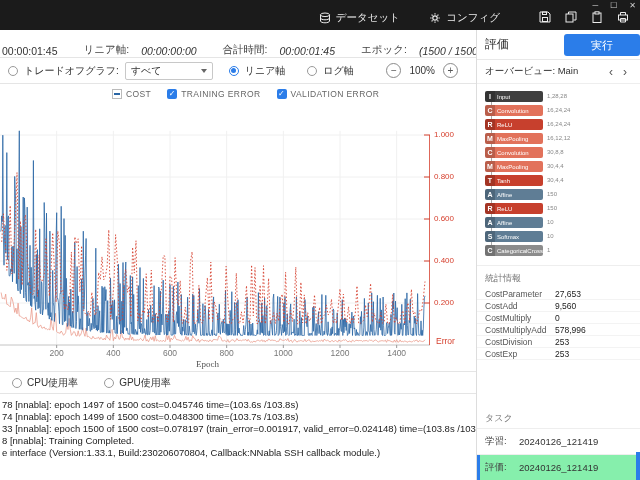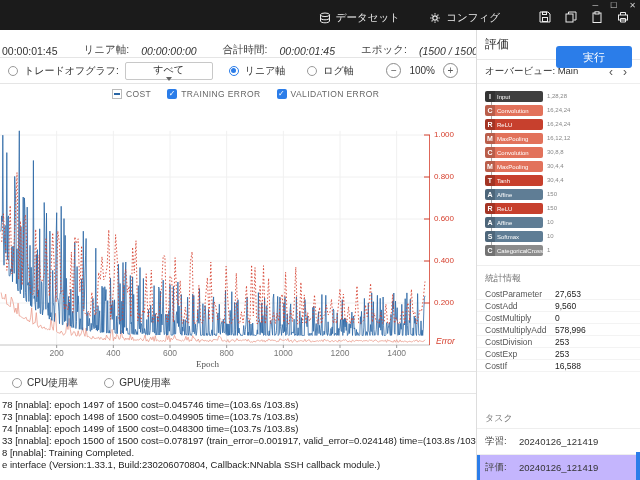--- a/index.html
+++ b/index.html
@@ -31,21 +31,21 @@
   
   .toolbar { height:26px; border-bottom:1px solid #e5e5e5; display:flex; align-items:center;
     font-size:10px; color:#333; padding-left:8px; white-space:nowrap; }
   .radio { width:10px; height:10px; border:1px solid #9a9a9a; border-radius:50%; display:inline-block;
     background:#fff; flex:0 0 auto; }
   .radio.checked { border-color:#2b7de9; }
   .radio.checked::after { content:''; display:block; width:5px; height:5px; margin:1.5px;
     border-radius:50%; background:#2b7de9; }
   .toolbar > * { margin-right:6px; }
   .select { width:88px; height:18px; border:1px solid #c8c8c8; border-radius:2px; display:flex;
-    align-items:center; padding:0 5px; justify-content:space-between; margin-right:16px;flex-direction:column; }
+    align-items:center; padding:0 5px; justify-content:space-between; margin-right:16px; }
   .caret { width:0; height:0; border-left:3.5px solid transparent; border-right:3.5px solid transparent;
     border-top:4px solid #666; }
   .zoom-group { margin-left:auto; margin-right:18px; display:flex; align-items:center; gap:8px; }
   .zoom-btn { width:15px; height:15px; border:1px solid #8a8a8a; border-radius:50%; color:#555;
     font-size:10px; line-height:13px; text-align:center; }
   .zoom-out::before { content:'−'; }
   .zoom-in::before { content:'+'; }
 
   
   .chart-wrap { position:relative; height:288px; border-bottom:1px solid #e5e5e5; }
@@ -53,34 +53,34 @@
     font-size:8.5px; color:#666; letter-spacing:.4px; }
   .legend-item { display:flex; align-items:center; gap:4px; }
   .swatch-box { width:10px; height:10px; border:1px solid #bbb; display:flex; align-items:center; justify-content:center; }
   .swatch-line { width:6px; height:2px; background:#2a66a5; }
   .checkbox { width:10px; height:10px; background:#2b7de9; border-radius:2px; color:#fff;
     font-size:8px; line-height:10px; text-align:center; }
   .checkbox::before { content:'✓'; }
   .xtick { position:absolute; width:30px; text-align:center; font-size:8.5px; color:#777; top:264px; }
   .rtick { position:absolute; left:434px; font-size:8px; color:#d6402e; }
   .xaxis-label { position:absolute; left:196px; top:275px; font-size:9px; color:#555;font-family:Liberation Serif, serif; }
-  .raxis-label { position:absolute; left:436px; top:252px; font-size:8.5px; color:#d6402e;font-style:italic; }
+  .raxis-label { position:absolute; left:436px; top:252px; font-size:8.5px; color:#d6402e; }
 
   
   .monitor-row { height:22px; border-bottom:1px solid #e5e5e5; display:flex; align-items:center;
     gap:26px; padding-left:12px; font-size:10px; color:#333; }
   .monitor-row .radio { margin-right:5px; }
   .monitor-item { display:flex; align-items:center; }
   .log { padding:5px 6px 0 2px; font-size:9.5px; line-height:12px; color:#222; white-space:nowrap; overflow:hidden; }
 
   
   .rp-head { height:30px; border-bottom:1px solid #e8e8e8; position:relative; display:flex; align-items:center; }
   .rp-title { font-size:12px; color:#222; margin-left:8px; }
-  .run-btn { position:absolute; right:8px; top:4px; width:76px; height:22px; background:#2b7de9;
-    border:none; border-radius:3px; color:#fff; font-size:11px;margin-top:12px; }
+  .run-btn { position:absolute; right:0; top:4px; width:76px; height:22px; background:#2b7de9;
+    border:none; border-radius:3px; color:#fff; font-size:11px; }
   .rp-overview { height:24px; border-bottom:1px solid #eee; display:flex; align-items:center;
     font-size:9.5px; color:#333; padding:0 8px; }
   .chev { margin-left:auto; color:#555; font-size:12px; width:14px; text-align:center; }
   .chev + .chev { margin-left:0; }
   .chev-l::before { content:'‹'; }
   .chev-r::before { content:'›'; }
   .nn-canvas { height:182px; border-bottom:1px solid #eee; position:relative; padding:7px 0 0 8px; overflow:hidden; }
   .nn-spine { position:absolute; left:14px; top:10px; width:1px; background:#aaa; }
   .nn-row { height:14px; display:flex; align-items:flex-start; position:relative; }
   .nn-block { width:58px; height:11px; border-radius:2px; display:flex; align-items:center;
@@ -90,21 +90,21 @@
   .nn-name { color:#fff; font-size:6px; white-space:nowrap; overflow:hidden; padding-left:2px; }
   .nn-shape { font-size:6px; color:#888; margin-left:4px; line-height:11px; white-space:nowrap; }
   .rp-section-title { font-size:9px; color:#777; padding:6px 8px 3px 8px; }
   .stat-row { height:12px; display:flex; font-size:8.5px; align-items:center; border-bottom:1px solid #f3f3f3; }
   .stat-name { color:#555; margin-left:8px; width:70px; }
   .stat-val { color:#222; }
   .task-title { margin-top:auto; }
   .task-row { height:26px; border-top:1px solid #eee; display:flex; align-items:center; font-size:9.5px; position:relative; }
   .task-row .t-lbl { color:#444; margin-left:8px; width:34px; }
   .task-row .t-val { color:#333; }
-  .task-row.selected { background:#c4b5fd; }
+  .task-row.selected { background:#86efac; }
   .task-row.selected::before { content:''; position:absolute; left:0; top:0; bottom:0; width:3px; background:#2b7de9; }
   .rp-scroll-thumb { position:absolute; right:0; top:422px; width:4px; height:28px; background:#2b7de9; }
 </style>
 </head>
 <body>
 
 <div class="titlebar">
   <div class="win-controls">
     <span>─</span>
     <span>☐</span>
@@ -266,21 +266,20 @@
       <span>CPU使用率</span>
     </span>
     <span class="monitor-item">
       <span class="radio"></span>
       <span>GPU使用率</span>
     </span>
   </div>
 
   <div class="log" id="log">
       <div>78 [nnabla]: epoch 1497 of 1500 cost=0.045746  time=(103.6s /103.8s)</div>
-      <div>73 [nnabla]: epoch 1498 of 1500 cost=0.049905  time=(103.7s /103.8s)</div>
       <div>74 [nnabla]: epoch 1499 of 1500 cost=0.048300  time=(103.7s /103.8s)</div>
       <div>33 [nnabla]: epoch 1500 of 1500 cost=0.078197  (train_error=0.001917, valid_error=0.024148) time=(103.8s /103.8s)</div>
       <div>8 [nnabla]: Training Completed.</div>
       <div>e interface (Version:1.33.1, Build:230206070804, Callback:NNabla SSH callback module.)</div>
     </div>
 </div>
 
 <div class="right-panel">
   <div class="rp-head">
     <span class="rp-title">評価</span>
@@ -400,24 +399,20 @@
         <span class="stat-val">578,996</span>
       </div>
       <div class="stat-row">
         <span class="stat-name">CostDivision</span>
         <span class="stat-val">253</span>
       </div>
       <div class="stat-row">
         <span class="stat-name">CostExp</span>
         <span class="stat-val">253</span>
       </div>
-      <div class="stat-row">
-        <span class="stat-name">CostIf</span>
-        <span class="stat-val">16,588</span>
-      </div>
     </div>
 
   <div class="rp-section-title task-title">タスク</div>
   <div id="tasks">
       <div class="task-row">
         <span class="t-lbl">学習:</span>
         <span class="t-val">20240126_121419</span>
       </div>
       <div class="task-row selected">
         <span class="t-lbl">評価:</span>

